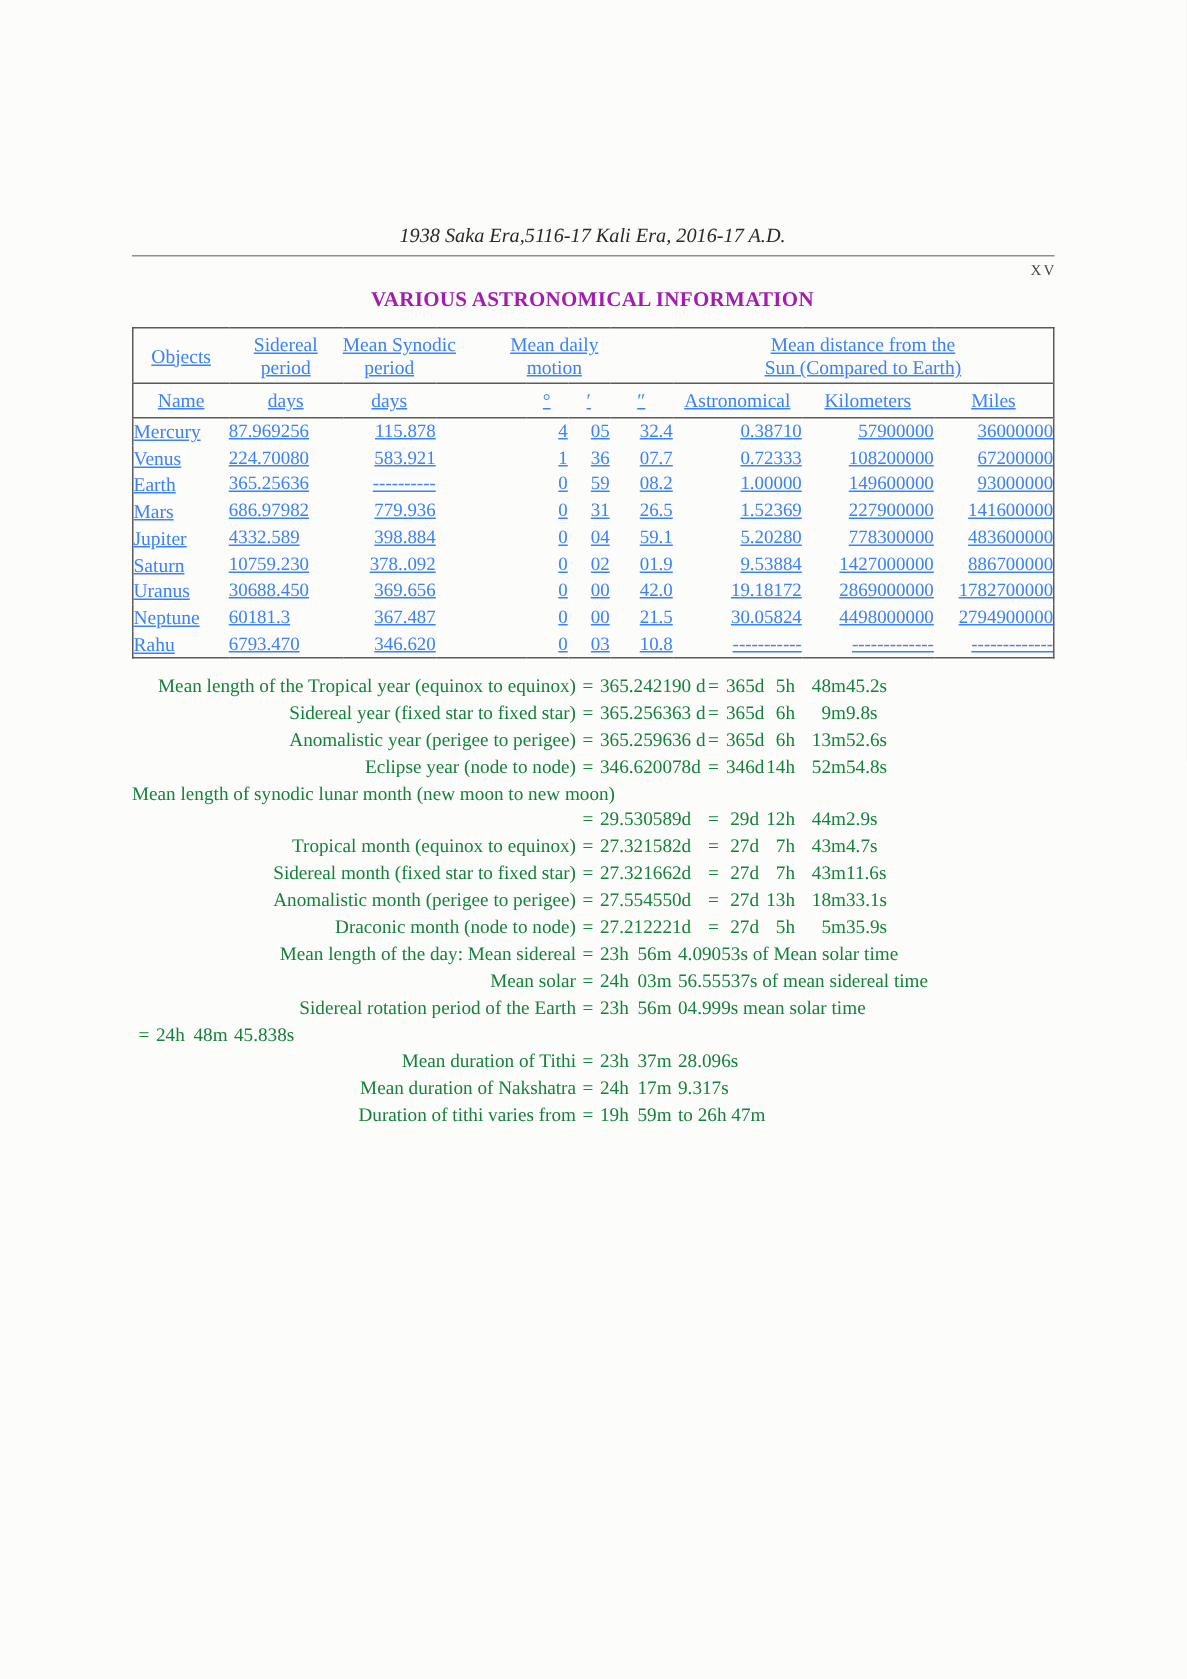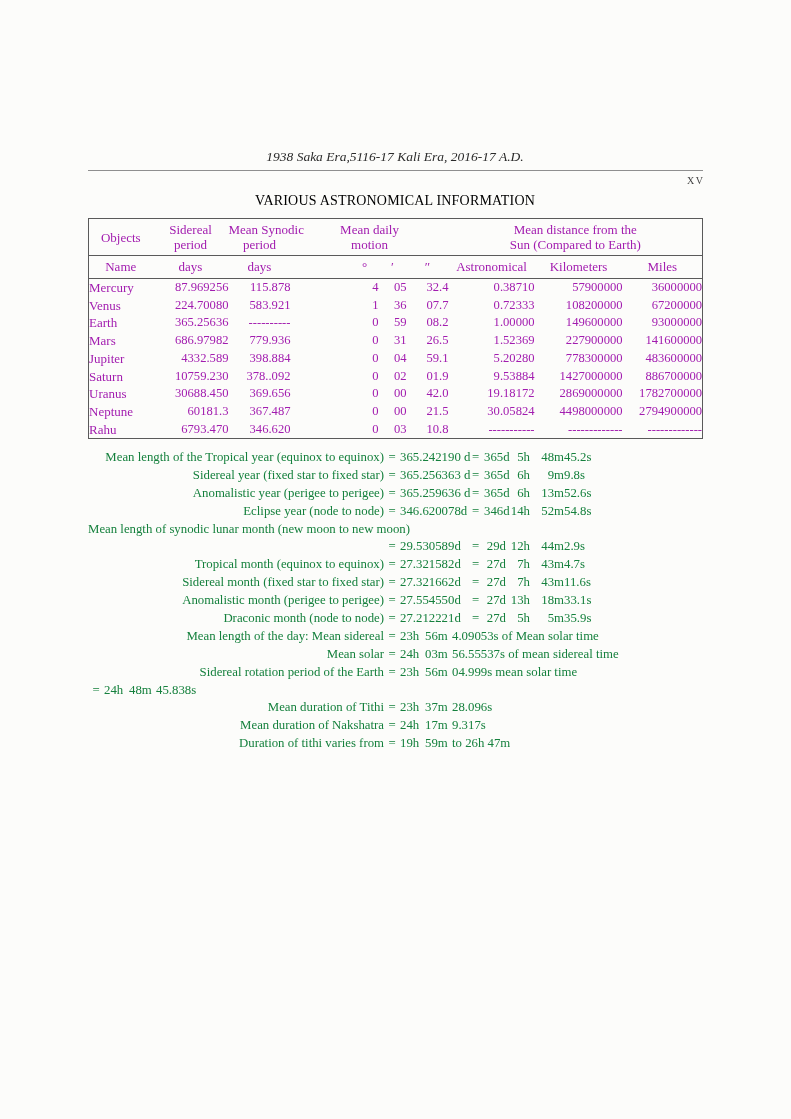--- a/index.html
+++ b/index.html
@@ -22,46 +22,46 @@
   .page-number {
     position: absolute; top: 147px; left: 687px;
     font-size: 10px; letter-spacing: 1.5px; color: #444; margin-top: 28px;
   }
   .head-rule {
     position: absolute; top: 170px; left: 88px; width: 615px;
     border-top: 1.7px solid #8f8f8f; height: 0;
   }
   .doc-title {
     position: absolute; top: 193px; left: 88px; width: 614px;
-    text-align: center; font-weight: normal; font-size: 14px;
-    letter-spacing: 0.2px; color: #000000;
+    text-align: center; font-weight: bold; font-size: 14px;
+    letter-spacing: 0.2px; color: #a21caf;
   }
   table.astro {
     position: absolute; top: 218px; left: 88px; width: 614px;
     border-collapse: collapse; table-layout: fixed;
-    border: 1.4px solid #5a5a5a; color: #a21caf;
+    border: 1.4px solid #5a5a5a; color: #3b82f6; text-decoration: underline;
   }
   table.astro th, table.astro td {
     padding: 0; font-weight: normal; white-space: nowrap; overflow: visible;
   }
   tr.group-row th {
     border-bottom: 1.4px solid #5a5a5a; height: 36px;
     vertical-align: middle; line-height: 15px; font-size: 13px; text-align: center;
   }
   th.gh-objects { text-align: left; vertical-align: top; padding: 3px 0 0 2px; }
   tr.units-row th {
     border-bottom: 1.4px solid #5a5a5a; height: 22px;
     line-height: 22px; font-size: 13px; text-align: center;
   }
   th.u-name  { text-align: left; padding-left: 2px; }
   th.u-astro { padding-left: 16px; }
   th.u-miles { padding-right: 18px; }
   tbody td { height: 17.7px; line-height: 17.7px; font-size: 12.6px; }
   td.c-name     { text-align: left;  padding-left: 2px; font-size: 13px; }
-  td.c-sidereal { text-align: right; padding-right: 6px; }
+  td.c-sidereal { text-align: left; padding-right: 6px; }
   td.c-synodic  { text-align: right; padding-right: 8px; }
   td.c-deg      { text-align: right; padding-right: 5px; }
   td.c-min      { text-align: right; padding-right: 5px; }
   td.c-sec      { text-align: right; padding-right: 6px; }
   td.c-astro    { text-align: right; padding-right: 12px; }
   td.c-km       { text-align: right; padding-right: 12px; }
   td.c-miles    { text-align: right; padding-right: 14px; }
   .info-block {
     position: absolute; top: 449px; left: 88px; width: 616px;
     font-size: 12.8px; color: #15803d;

